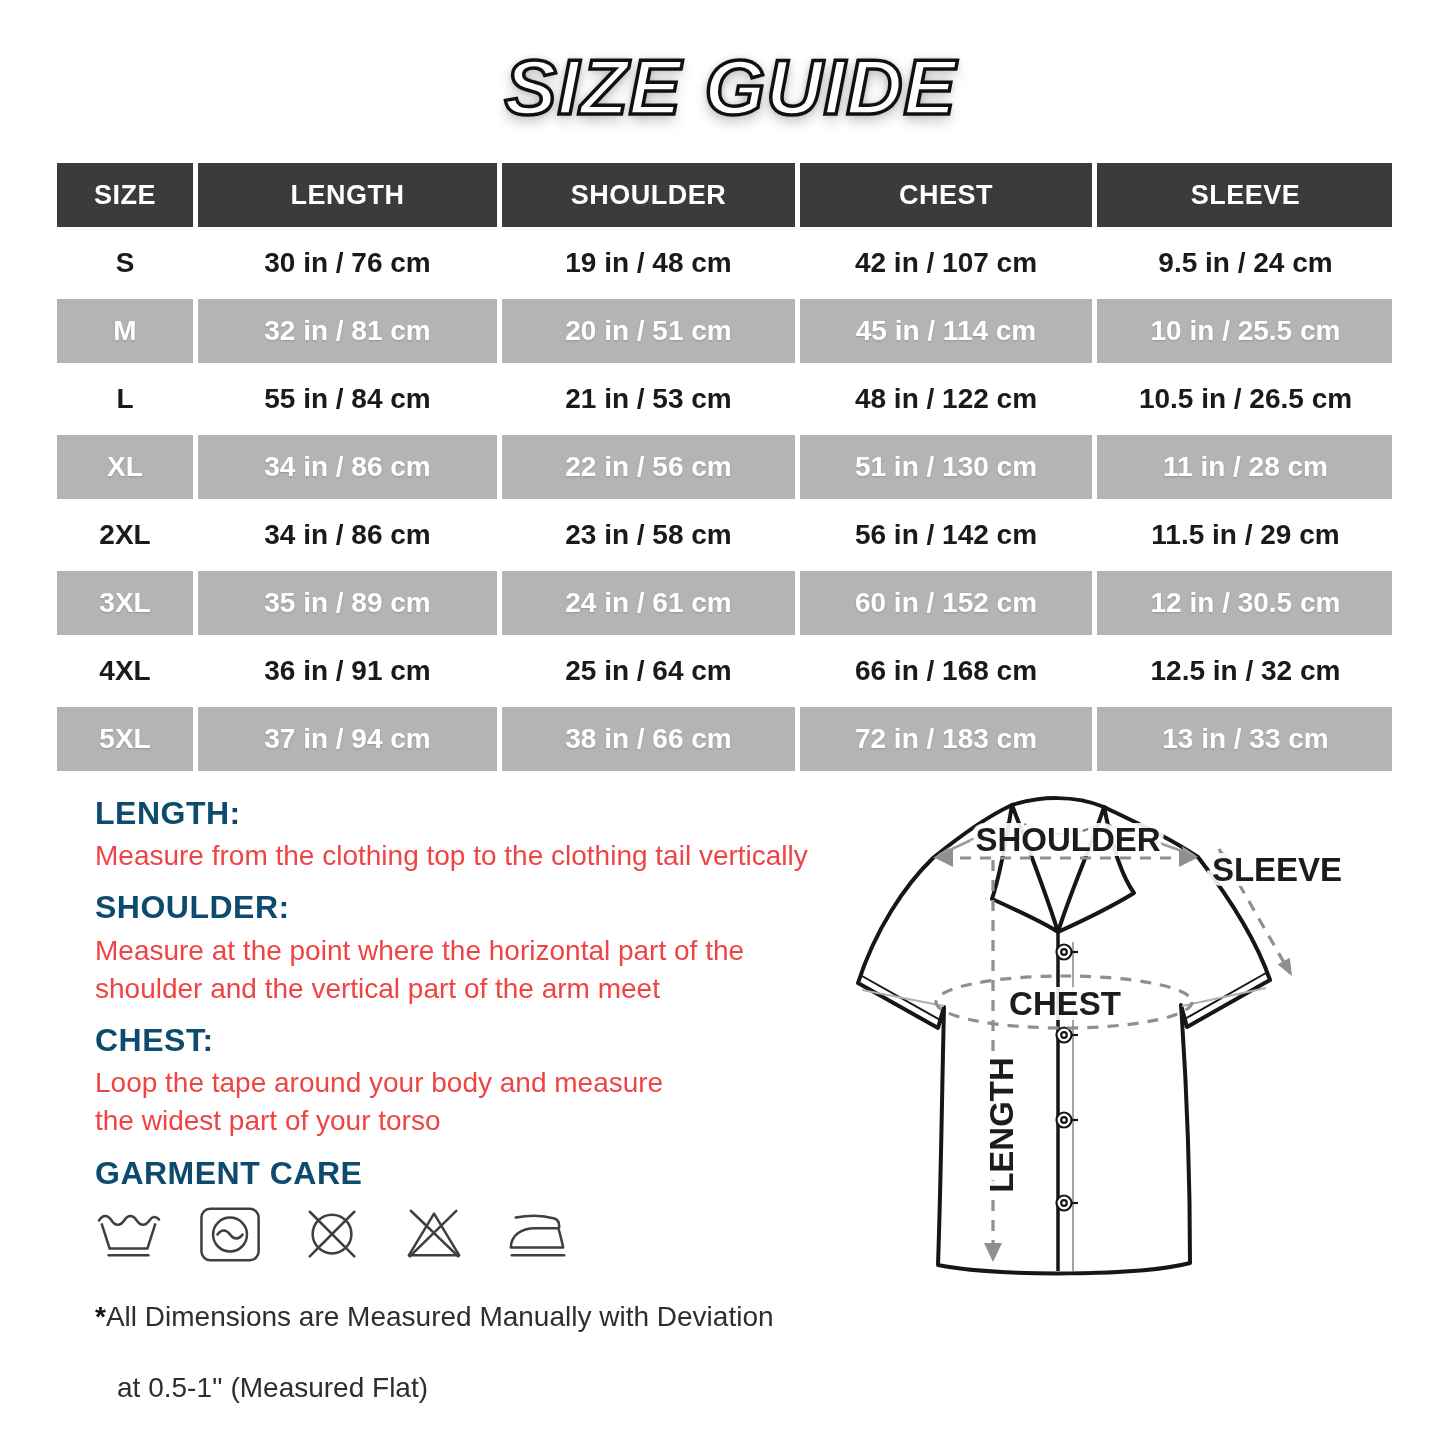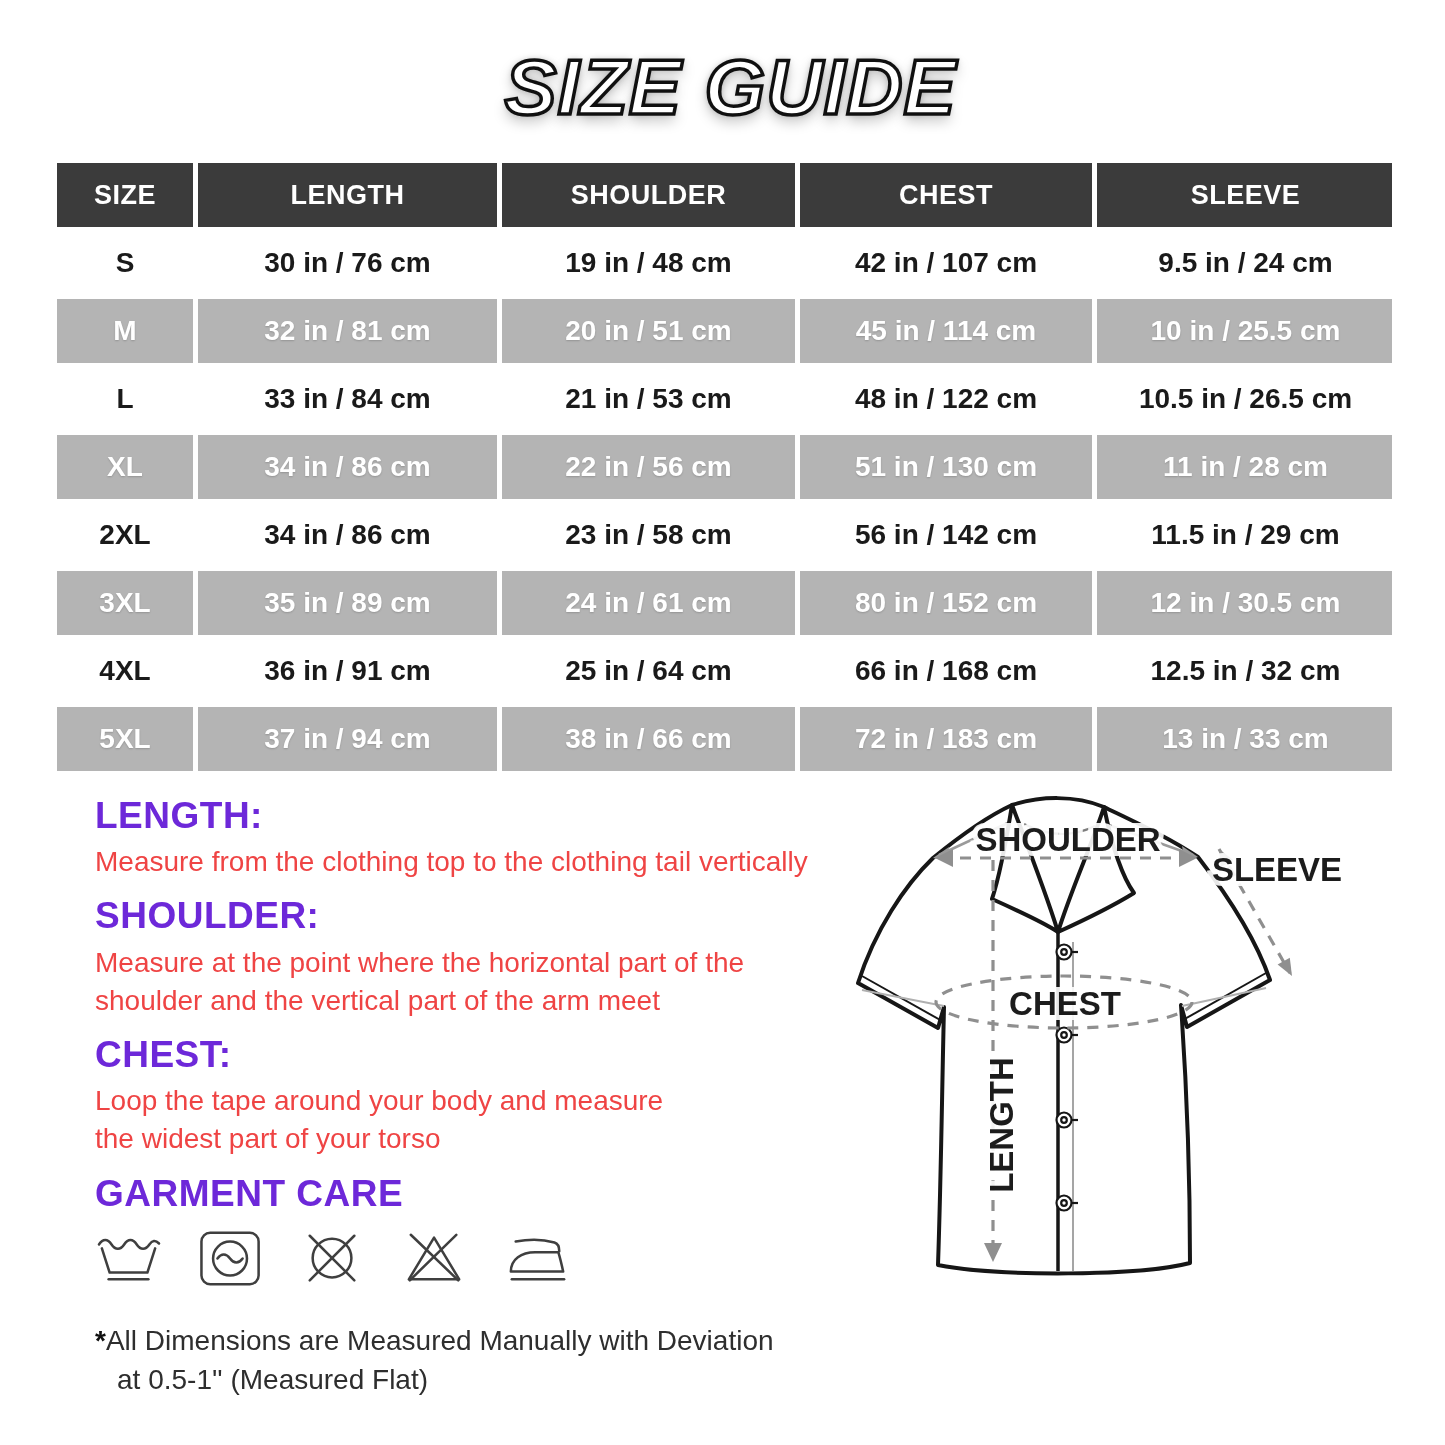--- a/index.html
+++ b/index.html
@@ -18,27 +18,27 @@
              width:1345px;margin:-4px -5px;}
   table.size th,table.size td{height:64px;text-align:center;vertical-align:middle;
              font-weight:bold;padding:0;}
   table.size th{background:#3b3b3b;color:#fff;font-size:27px;letter-spacing:.5px;}
   table.size td{font-size:28px;}
   tr.row-white td{background:#fff;color:#1a1a1a;}
   tr.row-gray td{background:#b4b4b4;color:#fff;text-shadow:0 1px 2px rgba(0,0,0,.18);}
 
   
   .info{position:absolute;left:95px;top:794px;width:790px;}
-  .info h3{font-size:37px;line-height:1.2;margin:0 0 5px;color:#6d28d9;letter-spacing:.5px;}
+  .info h3{font-size:32px;line-height:1.2;margin:0 0 5px;color:#0c4a6e;letter-spacing:.5px;}
   .info p{font-size:28px;line-height:1.36;margin:0 0 13px;color:#ef4444;white-space:pre-line;}
   .care-row{display:flex;gap:34px;margin-top:12px;align-items:center;}
   .care-row svg{display:block;}
   .note{margin-top:31px;font-size:28px;line-height:1.4;color:#2e2e2e;}
   .note .star{font-weight:bold;color:#111;}
-  .note .l2{display:block;padding-left:22px;}
+  .note .l2{display:block;padding-left:22px;margin-top:32px;}
 
   
   .diagram{position:absolute;left:840px;top:780px;width:605px;height:600px;}
   .diagram text{font-family:"Liberation Sans",sans-serif;font-weight:bold;font-size:33px;}
   .lbl-under{stroke:#fff;stroke-width:10;fill:#fff;opacity:.9;}
   .lbl-over{fill:#1c1c1c;}
 </style>
 </head>
 <body>
 
@@ -74,21 +74,21 @@
           </tr>
           <tr class="row-gray">
             <td>M</td>
             <td>32 in / 81 cm</td>
             <td>20 in / 51 cm</td>
             <td>45 in / 114 cm</td>
             <td>10 in / 25.5 cm</td>
           </tr>
           <tr class="row-white">
             <td>L</td>
-            <td>33 in / 84 cm</td>
+            <td>55 in / 84 cm</td>
             <td>21 in / 53 cm</td>
             <td>48 in / 122 cm</td>
             <td>10.5 in / 26.5 cm</td>
           </tr>
           <tr class="row-gray">
             <td>XL</td>
             <td>34 in / 86 cm</td>
             <td>22 in / 56 cm</td>
             <td>51 in / 130 cm</td>
             <td>11 in / 28 cm</td>
@@ -97,21 +97,21 @@
             <td>2XL</td>
             <td>34 in / 86 cm</td>
             <td>23 in / 58 cm</td>
             <td>56 in / 142 cm</td>
             <td>11.5 in / 29 cm</td>
           </tr>
           <tr class="row-gray">
             <td>3XL</td>
             <td>35 in / 89 cm</td>
             <td>24 in / 61 cm</td>
-            <td>80 in / 152 cm</td>
+            <td>60 in / 152 cm</td>
             <td>12 in / 30.5 cm</td>
           </tr>
           <tr class="row-white">
             <td>4XL</td>
             <td>36 in / 91 cm</td>
             <td>25 in / 64 cm</td>
             <td>66 in / 168 cm</td>
             <td>12.5 in / 32 cm</td>
           </tr>
           <tr class="row-gray">

